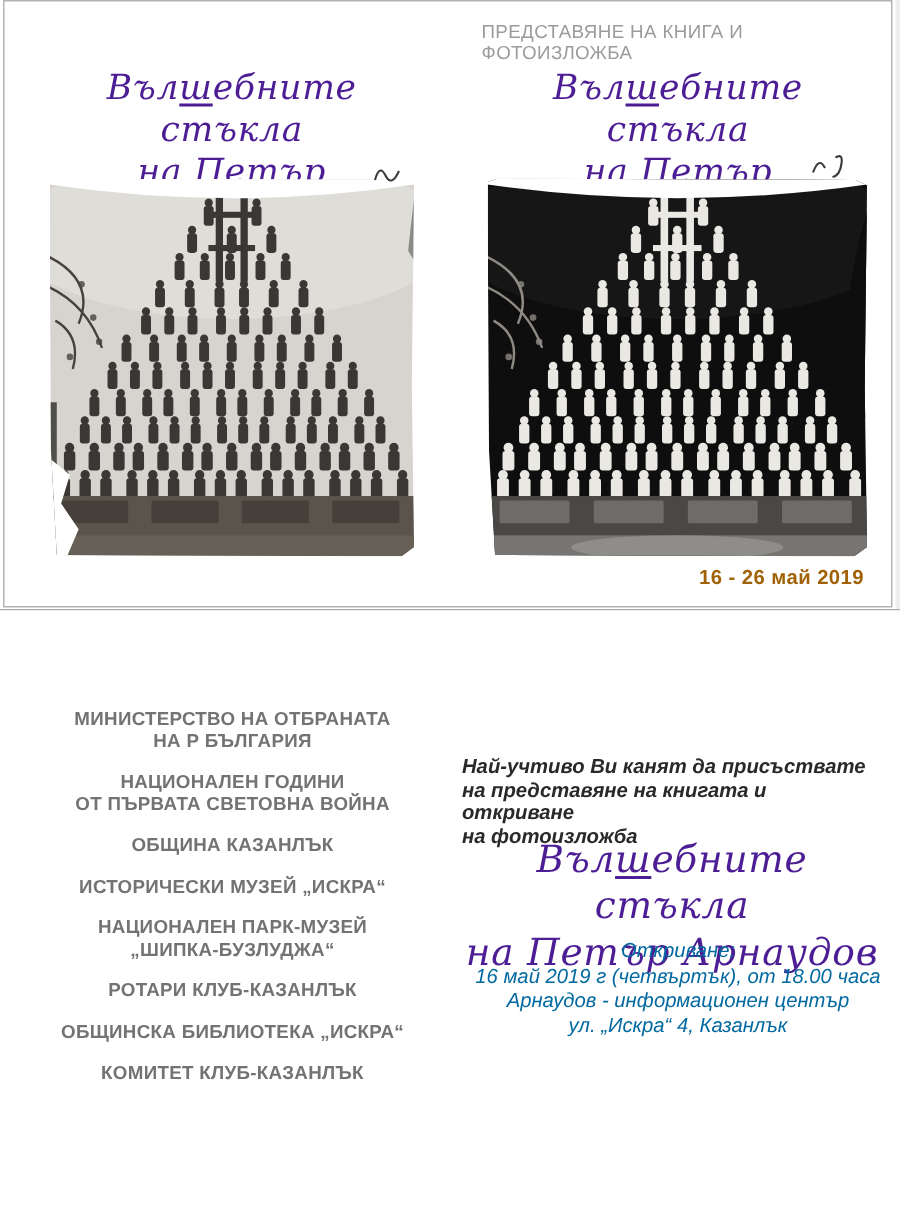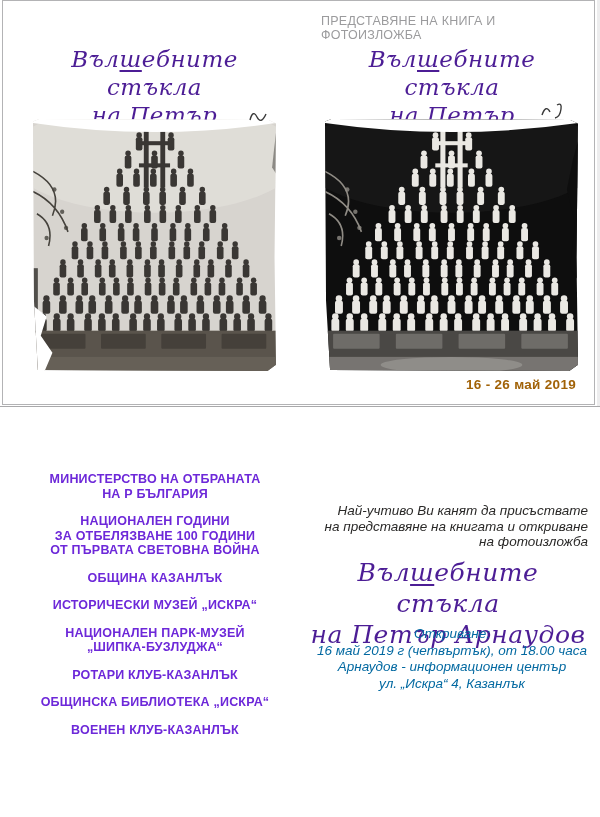--- a/index.html
+++ b/index.html
@@ -21,24 +21,24 @@
   .photo svg{display:block;width:100%;height:100%;}
   .photo-left{left:30px;width:243px;height:252px;}
   .photo-right{left:322px;width:253px;height:252px;}
   .scribble{position:absolute;}
   .dates{position:absolute;left:325px;top:376px;width:248px;text-align:right;
          font-size:13.5px;font-weight:700;color:#a16207;letter-spacing:.3px;}
   .divider{position:absolute;left:0;top:406px;width:600px;height:1px;background:#a9a9ab;}
   
   .card-bottom{position:absolute;left:0;top:407px;width:600px;height:410px;background:#fff;}
   .organizers{position:absolute;left:30px;top:65px;width:250px;text-align:center;
-              font-size:12.5px;font-weight:700;line-height:14.5px;color:#6d28d9;letter-spacing:.2px;}
+              font-size:12.5px;font-weight:700;line-height:14.5px;color:#737373;letter-spacing:.2px;}
   .org{margin-bottom:13px;}
-  .invite{position:absolute;left:308px;top:96px;width:280px;text-align:right;
-          font-style:italic;font-weight:400;font-size:13.5px;line-height:15.5px;color:#2a2928;}
+  .invite{position:absolute;left:308px;top:96px;width:280px;text-align:left;
+          font-style:italic;font-weight:700;font-size:13.5px;line-height:15.5px;color:#2a2928;}
   .title-bottom{position:absolute;left:308px;top:150px;width:280px;line-height:31px;font-size:25px;}
   .details{position:absolute;left:312px;top:219px;width:280px;text-align:center;
            font-style:italic;font-weight:400;font-size:13.5px;line-height:16.5px;
            color:#0369a1;white-space:nowrap;}
 </style>
 </head>
 <body>
 
 <div class="page">
 
@@ -527,41 +527,40 @@
 
   <section class="card-bottom">
 
     <div class="organizers">
       <div class="org">
         <div>МИНИСТЕРСТВО НА ОТБРАНАТА</div>
         <div>НА Р БЪЛГАРИЯ</div>
       </div>
       <div class="org">
         <div>НАЦИОНАЛЕН ГОДИНИ</div>
-        <div>ЗА ОТБЕЛЯЗВАНЕ 100 ГОДИНИ</div>
         <div>ОТ ПЪРВАТА СВЕТОВНА ВОЙНА</div>
       </div>
       <div class="org">
         <div>ОБЩИНА КАЗАНЛЪК</div>
       </div>
       <div class="org">
         <div>ИСТОРИЧЕСКИ МУЗЕЙ „ИСКРА“</div>
       </div>
       <div class="org">
         <div>НАЦИОНАЛЕН ПАРК-МУЗЕЙ</div>
         <div>„ШИПКА-БУЗЛУДЖА“</div>
       </div>
       <div class="org">
         <div>РОТАРИ КЛУБ-КАЗАНЛЪК</div>
       </div>
       <div class="org">
         <div>ОБЩИНСКА БИБЛИОТЕКА „ИСКРА“</div>
       </div>
       <div class="org">
-        <div>ВОЕНЕН КЛУБ-КАЗАНЛЪК</div>
+        <div>КОМИТЕТ КЛУБ-КАЗАНЛЪК</div>
       </div>
     </div>
 
     <div class="invite">
       <div>Най-учтиво Ви канят да присъствате</div>
       <div>на представяне на книгата и откриване</div>
       <div>на фотоизложба</div>
     </div>
 
     <div class="script title-bottom">

